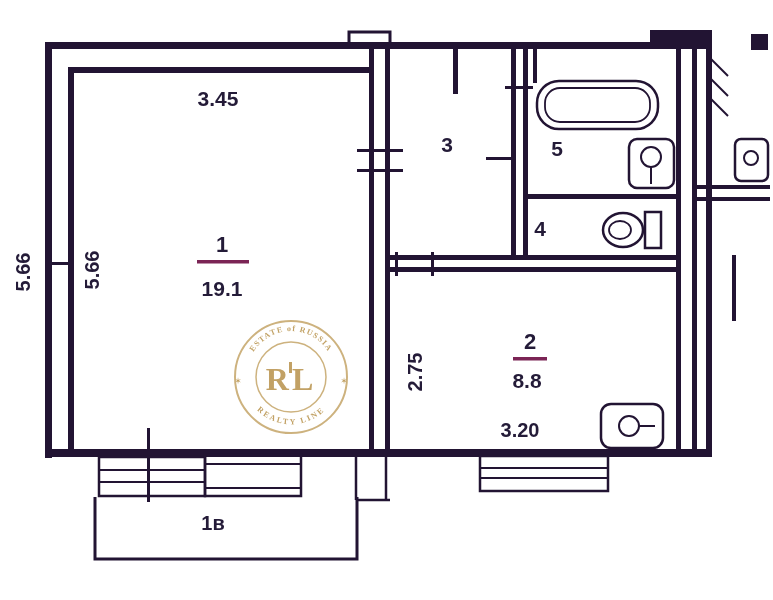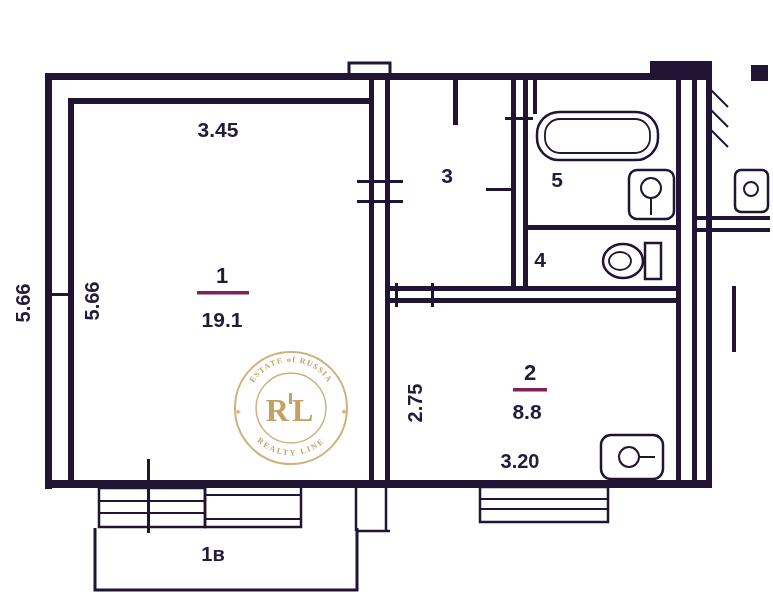--- a/index.html
+++ b/index.html
@@ -1,21 +1,21 @@
 <!DOCTYPE html>
 <html><head>
 <meta charset="utf-8">
 <style>
   html,body { margin:0; padding:0; }
   body {
     width:773px; height:600px; overflow:hidden;
     background:#ffffff;
     font-family:"Liberation Sans", sans-serif;
   }
-  .plan-wrap { position:relative; width:773px; height:508px;margin-top:31px; }
+  .plan-wrap { position:relative; width:773px; height:508px; }
   svg { display:block; }
   .w  { fill:#221433; }
   .ln { stroke:#221433; fill:none; }
   .fx { stroke:#221433; fill:#ffffff; }
   .t  { font-family:"Liberation Sans", sans-serif; font-weight:bold; fill:#241b38; }
   .wm-ring { stroke:#c9ac74; }
   .wm-t { font-family:"Liberation Serif", serif; fill:#bd9a58; font-weight:bold; }
 </style>
 </head>
 <body>

